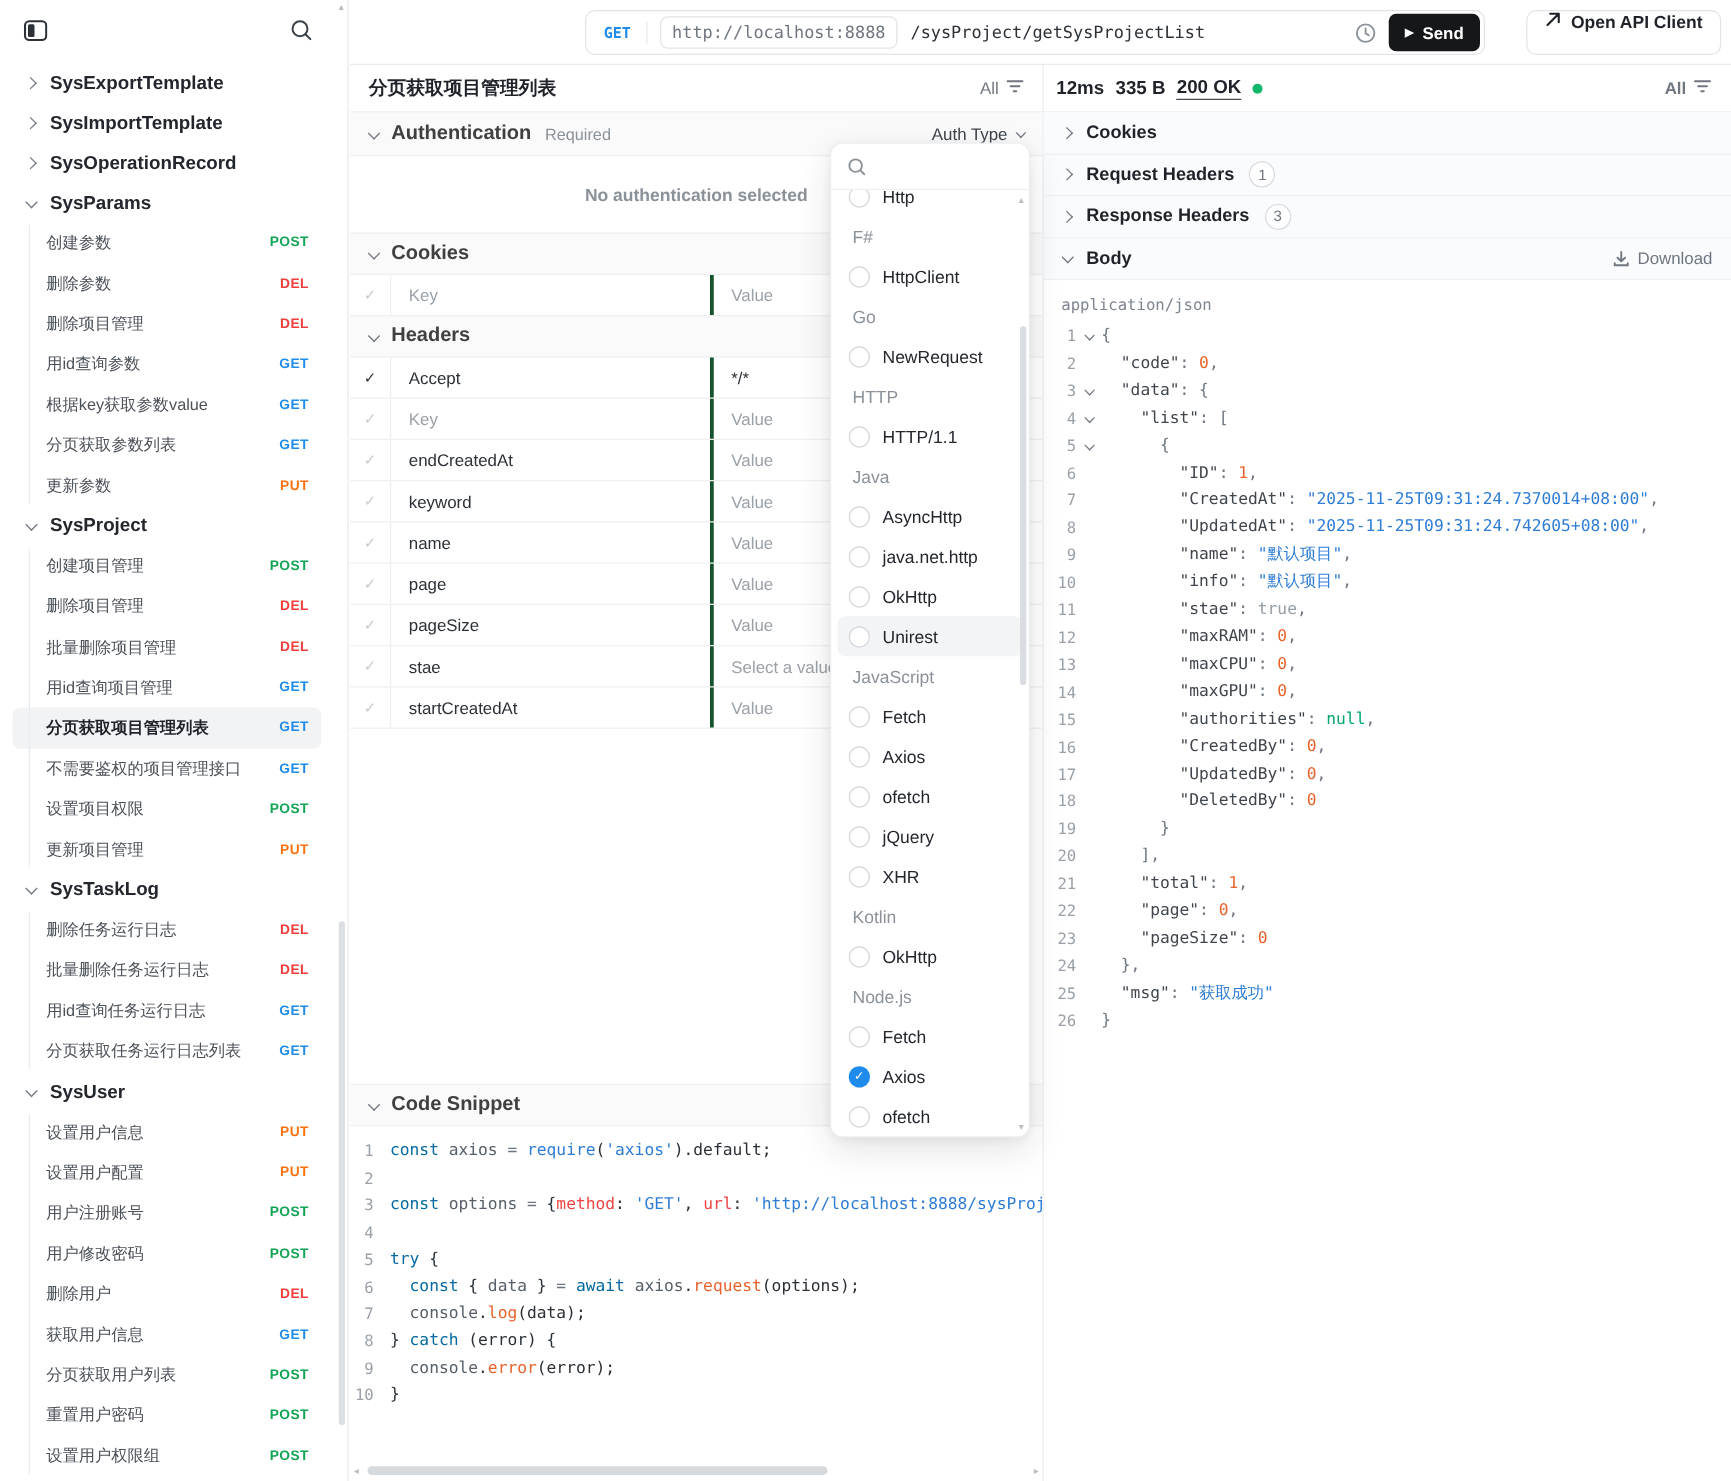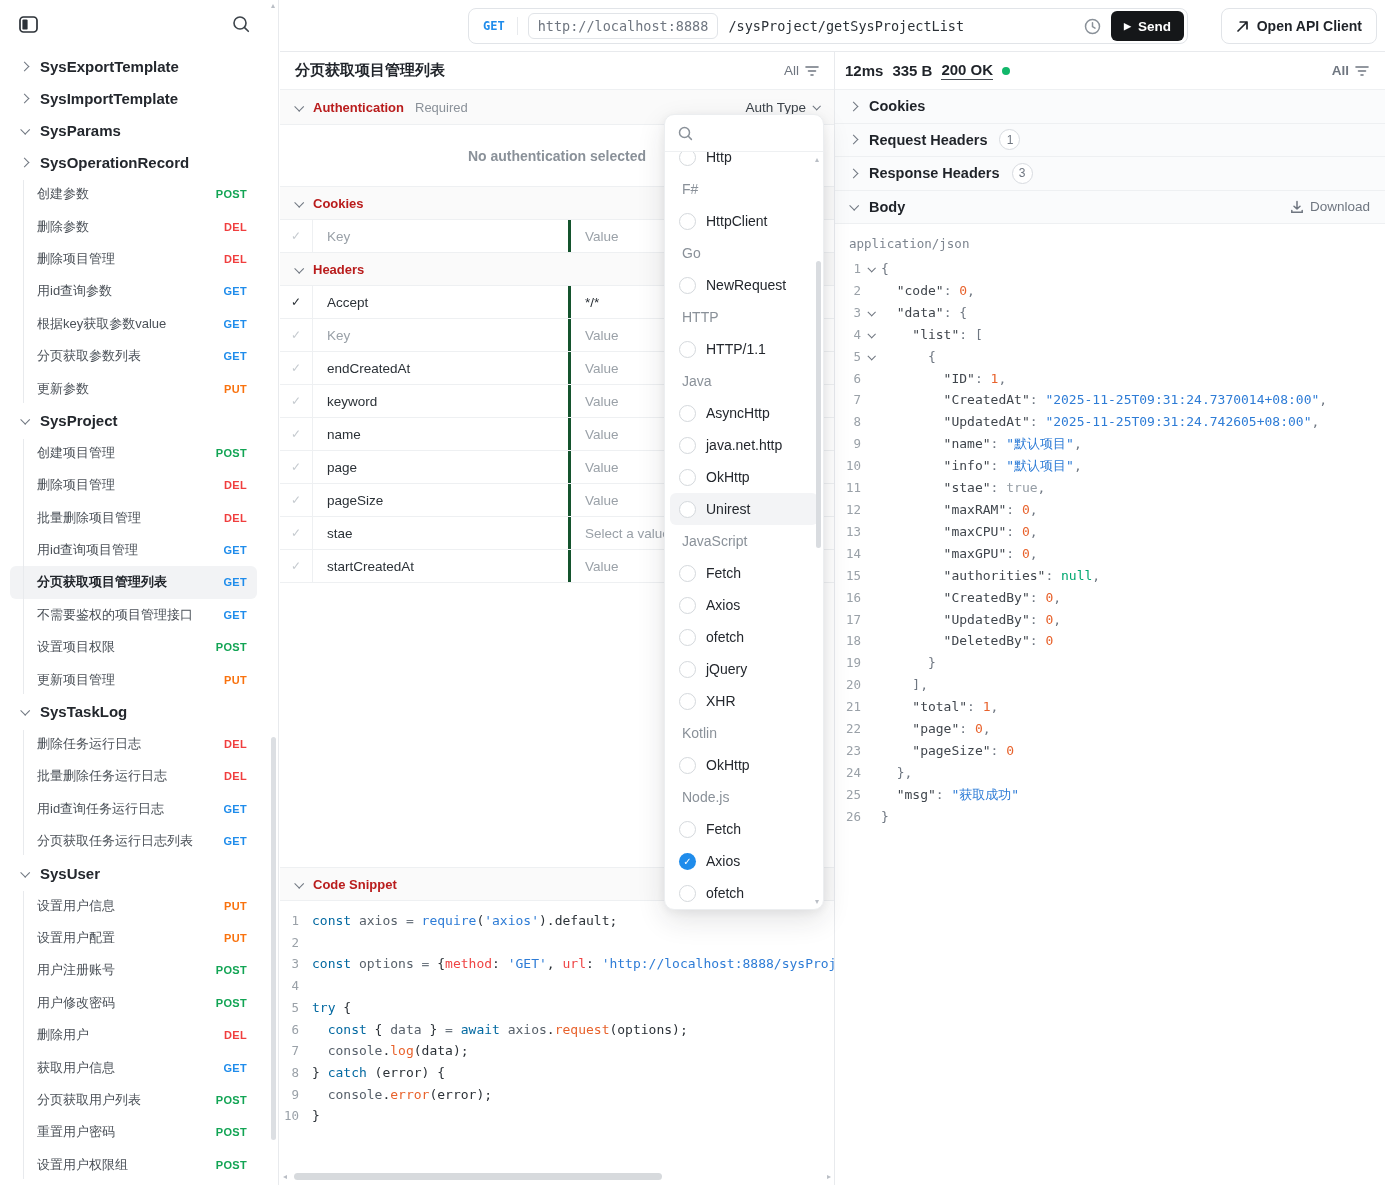--- a/index.html
+++ b/index.html
@@ -34,30 +34,30 @@
   
   .topbar { position:absolute; left:280px; top:0; width:1105px; height:52px; border-bottom:1px solid #e8eaed; background:#fff; }
   .url-group { position:absolute; left:188px; top:8px; width:720px; height:36px; border:1px solid #e1e4e8; border-radius:8px; display:flex; align-items:center; background:#fff; }
   .m-get-badge { margin-left:14px; color:#1f8ceb; font-weight:700; font-size:12px; font-family:"DejaVu Sans Mono",monospace; }
   .url-divider { width:1px; height:18px; background:#e8eaed; margin:0 10px 0 12px; }
   .base-url { border:1px solid #e1e4e8; border-radius:6px; height:26px; line-height:24px; padding:0 9px; font-family:"DejaVu Sans Mono",monospace; font-size:13.5px; color:#6f7680; }
   .url-path { font-family:"DejaVu Sans Mono",monospace; font-size:13.5px; color:#2b3137; margin-left:10px; flex:1; white-space:nowrap; overflow:hidden; }
   .clock { margin-right:10px; display:flex; cursor:pointer; }
   .send { background:#151719; color:#fff; border:none; border-radius:6px; height:30px; padding:0 13px; margin-right:3px; font-size:13.5px; font-weight:700; display:flex; align-items:center; gap:7px; cursor:pointer; font-family:"Liberation Sans",sans-serif; }
   .send .tri { font-size:9px; }
-  .open-api { position:absolute; right:8px; top:8px; height:36px; border:1px solid #e1e4e8; border-radius:8px; background:#fff; padding:0 14px; font-size:14px; font-weight:600; color:#1f2329; display:flex; align-items:center; gap:8px; cursor:pointer; font-family:"Liberation Sans",sans-serif; }
+  .open-api { position:absolute; right:8px; top:8px; height:36px; border:1px solid #e1e4e8; border-radius:8px; background:#fff; padding:0 14px; font-size:14px; font-weight:600; color:#1f2329; display:flex; align-items:flex-start; gap:8px; cursor:pointer; font-family:"Liberation Sans",sans-serif; }
 
   
   .request-panel { position:absolute; left:280px; top:52px; width:554px; height:1133px; overflow:hidden; background:#fff; }
   .panel-title-row { height:38px; border-bottom:1px solid #eef0f2; display:flex; align-items:center; justify-content:space-between; padding:0 15px; }
   .panel-title { font-size:15px; font-weight:700; }
-  .filter { color:#6f7680; font-size:13.5px; display:flex; gap:6px; align-items:center; cursor:pointer; }
+  .filter { color:#6f7680; font-size:13.5px; display:flex; gap:6px; cursor:pointer; }
   .sec-head { height:34px; background:#fafafa; border-bottom:1px solid #eef0f2; border-top:1px solid #eef0f2; margin-top:-1px; display:flex; align-items:center; padding:0 15px; gap:11px; }
   .sec-head.auth { height:36px; }
-  .sec-title { font-size:13px; font-weight:700; color:#b91c1c; }
+  .sec-title { font-size:16px; font-weight:700; color:#404040; }
   .req-label { color:#8a9199; font-size:13px; }
   .auth-type { margin-left:auto; color:#3c434a; font-size:13.5px; display:flex; align-items:center; gap:7px; cursor:pointer; }
   .auth-empty { height:62px; display:flex; align-items:center; justify-content:center; color:#8a9199; font-size:14px;font-weight:bold; }
   .trow { height:33px; display:flex; border-bottom:1px solid #eef0f2; font-size:13.5px; }
   .tcheck { width:33px; border-right:1px solid #eef0f2; display:flex; align-items:center; justify-content:center; color:#c6cbd0; font-size:12px; cursor:pointer; }
   .tcheck.on { color:#2b3137; }
   .tkey { width:258px; border-right:3px solid #14532d; display:flex; align-items:center; padding:0 14px; color:#2b3137; }
   .tval { flex:1; display:flex; align-items:center; padding:0 14px; color:#2b3137; }
   .ph { color:#9aa1a8; }
   .spacer { height:285px; }
@@ -129,26 +129,26 @@
     <div class="sb-tree" id="tree">
         <div class="group-row">
           <span class="chev right"></span>
           <span class="group-name">SysExportTemplate</span>
         </div>
         <div class="group-row">
           <span class="chev right"></span>
           <span class="group-name">SysImportTemplate</span>
         </div>
         <div class="group-row">
+          <span class="chev right"></span>
+          <span class="group-name">SysOperationRecord</span>
+        </div>
+        <div class="group-row">
           <span class="chev down"></span>
           <span class="group-name">SysParams</span>
-        </div>
-        <div class="group-row">
-          <span class="chev right"></span>
-          <span class="group-name">SysOperationRecord</span>
         </div>
         <div class="items">
           <div class="item-row">
             <span class="item-label">创建参数</span>
             <span class="m-badge m-POST">POST</span>
           </div>
           <div class="item-row">
             <span class="item-label">删除参数</span>
             <span class="m-badge m-DEL">DEL</span>
           </div>

